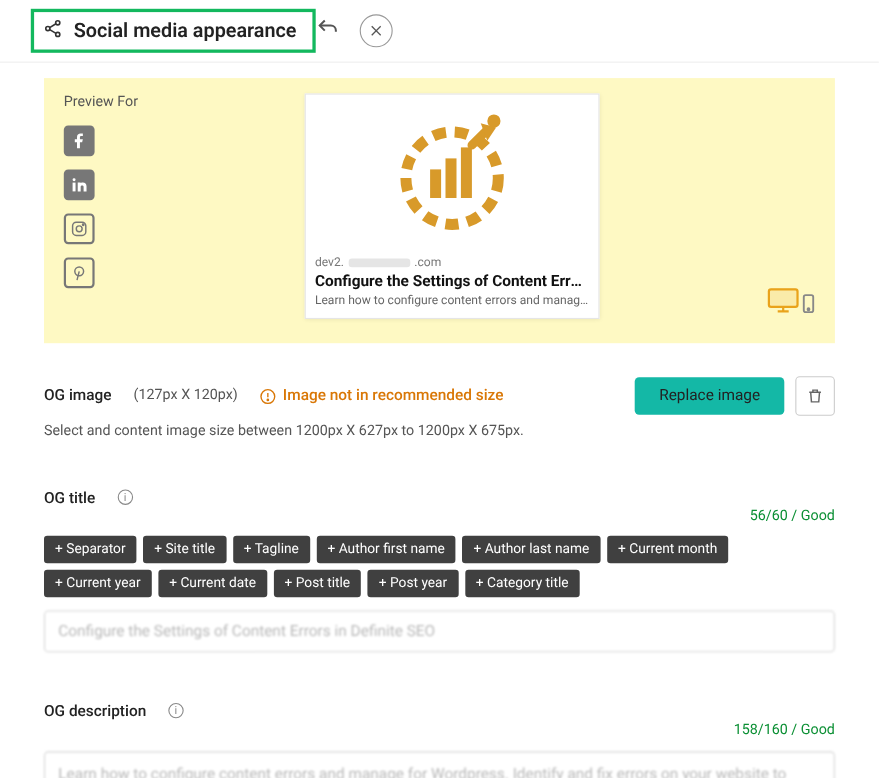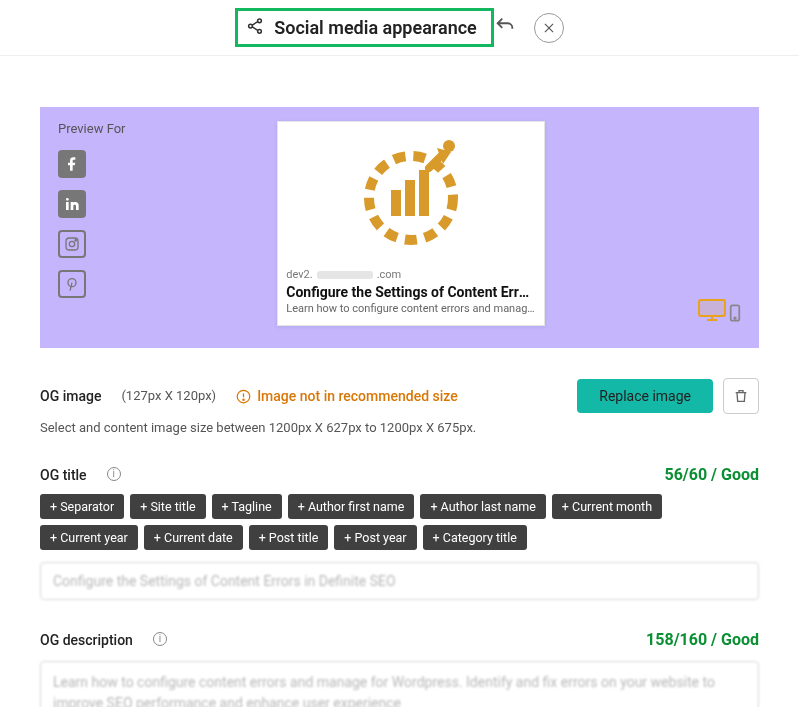--- a/index.html
+++ b/index.html
@@ -1,38 +1,38 @@
 <!DOCTYPE html>
 <html><head>
 <meta charset="utf-8">
 <style>
   * { box-sizing: border-box; margin: 0; padding: 0; font-family: -apple-system, BlinkMacSystemFont, "Segoe UI", Roboto, Arial, sans-serif; }
   body { background: #fff; color: #222; font-size: 14px; width: 799px; }
   .header {
-    display: flex; align-items: center; justify-content: center;
+    display: flex; align-items: center; justify-content: flex-start;
     padding: 8px 28px 8px 28px; border-bottom: 1px solid #eee;
   }
   .header-left {
     display: flex; align-items: center; gap: 10px;
     border: 3px solid #13b85e; padding: 6px 14px 6px 8px;
   }
   .header-left h1 { font-size: 18px; font-weight: 600; color: #222; }
   .header-right { display: flex; align-items: center; gap: 18px; }
   .icon-btn-plain { color: #555; cursor: pointer; }
   .icon-btn-circle {
     width: 30px; height: 30px; border: 1px solid #999; border-radius: 50%;
     display: flex; align-items: center; justify-content: center; cursor: pointer;
     color: #555;
   }
   .content { padding: 14px 40px 24px; }
   .tabs { display: flex; gap: 28px; margin-bottom: 12px; }
   .tab { padding: 6px 4px 8px; font-size: 15px; font-weight: 500; cursor: pointer; color: #333; }
   .tab.active { color: #1d4ed8; border-bottom: 3px solid #1d4ed8; }
   .preview-panel {
-    background: #c4b5fd; padding: 14px 18px 22px; position: relative; margin-top: 37px;
+    background: #fef9c3; padding: 14px 18px 22px; position: relative;
   }
   .preview-top { display:flex; justify-content:space-between; }
   .preview-label { color: #555; font-size: 13px; margin-bottom: 14px; }
   .social-col { display: flex; flex-direction: column; gap: 12px; margin-top:2px; }
   .soc-box {
     width: 28px; height: 28px; border-radius: 4px; background:#777;
     display:flex; align-items:center; justify-content:center; color:#fff;
     cursor:pointer;
   }
   .soc-box.outlined { background: transparent; border: 2px solid #777; color:#777; }
@@ -63,21 +63,21 @@
   .section-head-right { display:flex; gap:10px; align-items:center; }
   .btn-amber {
     background:#14b8a6; color:#222; border:none; border-radius:4px;
     padding:9px 22px; font-size:14px; cursor:pointer;
   }
   .btn-icon-square {
     width:36px; height:36px; border:1px solid #ccc; border-radius:4px;
     background:#fff; display:flex; align-items:center; justify-content:center;
     color:#666; cursor:pointer;
   }
-  .counter { color:#0a8f33; font-size:16px; font-weight:700; }
+  .counter { color:#0a8f33; font-size:13px; font-weight:400;margin-top:33px; }
   .token-row { display:flex; flex-wrap:wrap; gap:6px; margin-top:10px; }
   .token {
     background:#404040; color:#fff; font-size:12.5px;
     padding:5px 10px; border-radius:3px; cursor:pointer;
   }
   .text-input, .textarea {
     width:100%; border:1px solid #d6d6d6; border-radius:4px;
     padding:10px 12px; font-size:14px; color:#999; margin-top:12px; background:#fff;
     filter: blur(0);
   }

